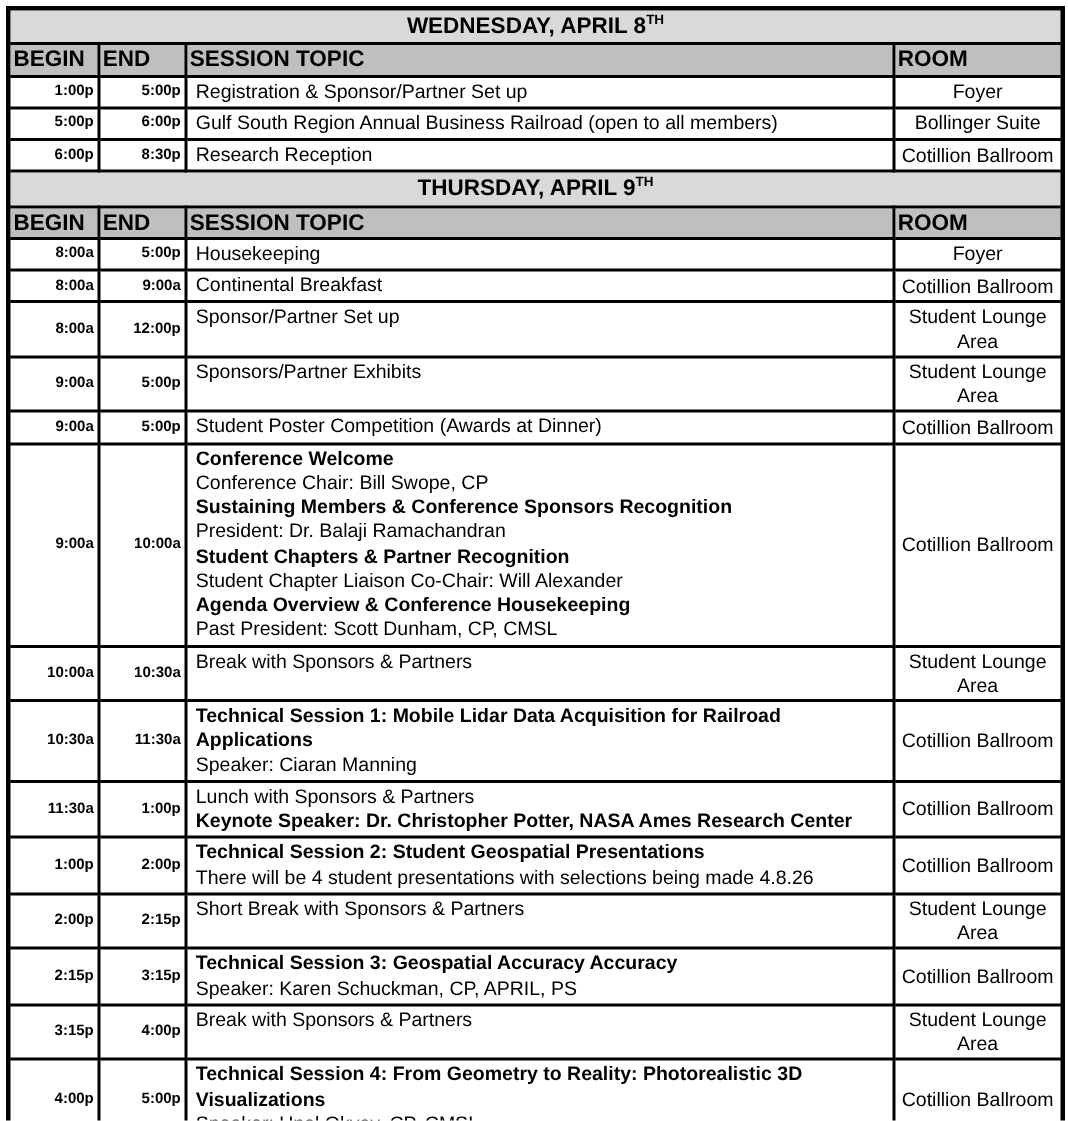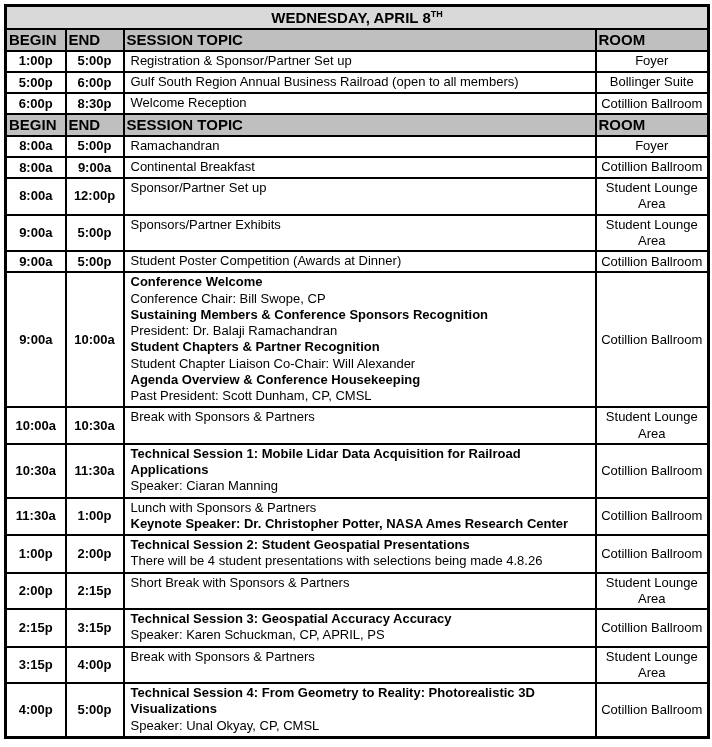--- a/index.html
+++ b/index.html
@@ -41,24 +41,24 @@
   }
   tr.cols-row th {
     background: #bfbfbf;
     text-align: left;
     font-weight: bold;
     font-size: 15px;
     padding: 1px 2px;
     line-height: 1.15;
   }
   td.time-cell {
-    text-align: center;
+    text-align: right;
     vertical-align: middle;
     font-weight: bold;
-    font-size: 13px;
+    font-size: 10px;
     padding: 1px 2px;
     line-height: 1.2;
   }
   td.topic-cell {
     vertical-align: top;
     font-size: 13px;
     padding: 1px 6px 2px 6px;
     line-height: 1.25;
     border-radius: 10px;
   }
@@ -107,35 +107,38 @@
           <td class="time-cell">6:00p</td>
           <td class="topic-cell">
             <div class="topic-line">Gulf South Region Annual Business Railroad (open to all members)</div>
           </td>
           <td class="room-cell">Bollinger Suite</td>
         </tr>
         <tr class="session-row">
           <td class="time-cell">6:00p</td>
           <td class="time-cell">8:30p</td>
           <td class="topic-cell">
-            <div class="topic-line">Welcome Reception</div>
-          </td>
-          <td class="room-cell">Cotillion Ballroom</td>
+            <div class="topic-line">Research Reception</div>
+          </td>
+          <td class="room-cell">Cotillion Ballroom</td>
+        </tr>
+        <tr class="day-row">
+          <td colspan="4"><span>THURSDAY, APRIL 9</span><sup>TH</sup></td>
         </tr>
         <tr class="cols-row">
           <th>BEGIN</th>
           <th>END</th>
           <th>SESSION TOPIC</th>
           <th>ROOM</th>
         </tr>
         <tr class="session-row">
           <td class="time-cell">8:00a</td>
           <td class="time-cell">5:00p</td>
           <td class="topic-cell">
-            <div class="topic-line">Ramachandran</div>
+            <div class="topic-line">Housekeeping</div>
           </td>
           <td class="room-cell">Foyer</td>
         </tr>
         <tr class="session-row">
           <td class="time-cell">8:00a</td>
           <td class="time-cell">9:00a</td>
           <td class="topic-cell">
             <div class="topic-line">Continental Breakfast</div>
           </td>
           <td class="room-cell">Cotillion Ballroom</td>

